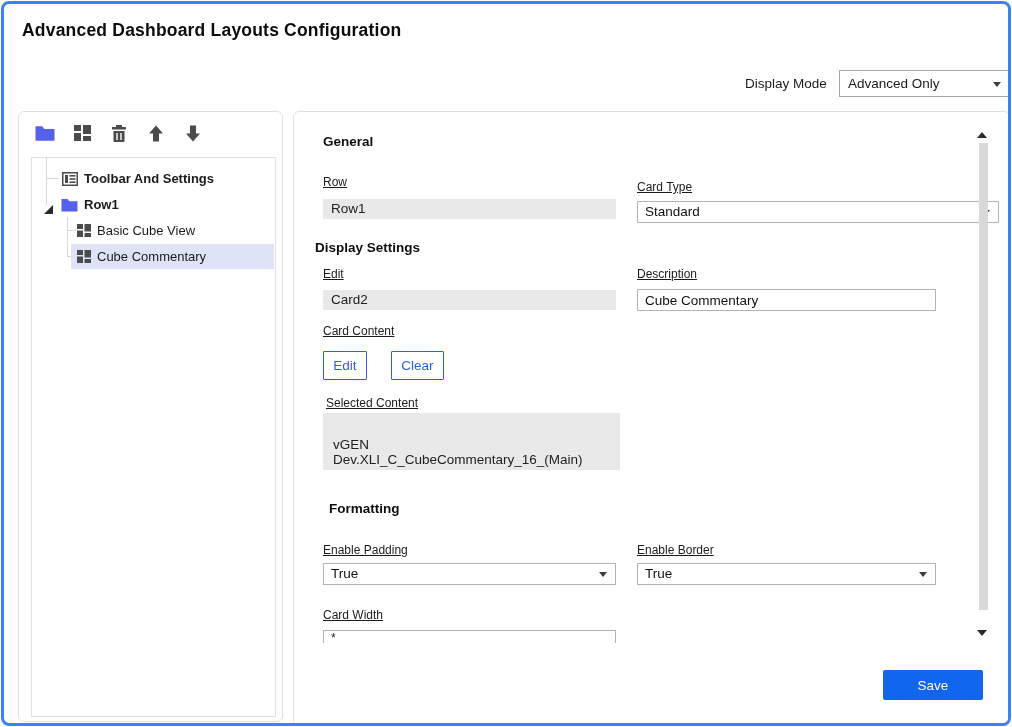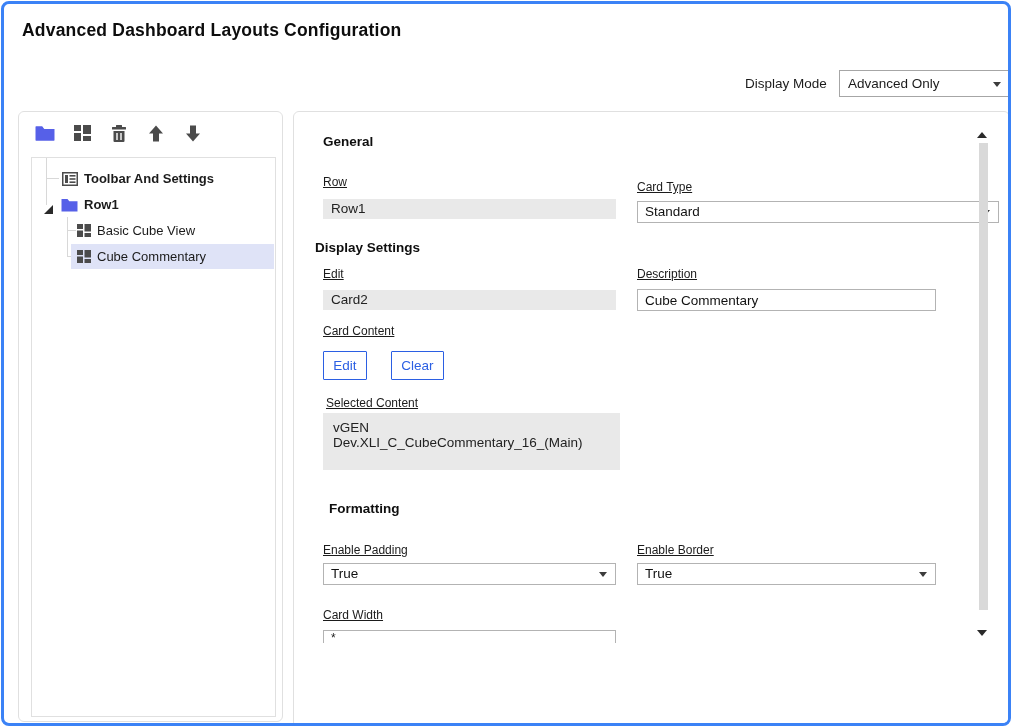--- a/index.html
+++ b/index.html
@@ -45,21 +45,21 @@
   .heading { font-size:13.5px; font-weight:bold; color:#0f0f0f; }
   .field-ro { background:#e9e9e9; font-size:13.5px; line-height:20px; padding-left:8px; color:#222; }
   .dd { border:1px solid #b3b3b3; background:#fff; font-size:13.5px; line-height:20px; padding-left:7px; color:#111; cursor:default; }
   .dd .caret { right:8px; top:8px; border-top-width:5px; }
   .txt-input { border:1px solid #b3b3b3; background:#fff; font-size:13.5px; padding-left:7px; color:#111; font-family:"Liberation Sans",sans-serif; outline:none; }
   .btn-outline {
     background:#fff; border:1.5px solid #2b5fe3; color:#2b5fe3;
     font-size:13.5px; text-align:center; cursor:pointer; border-radius:1px;
     font-family:"Liberation Sans",sans-serif;
   }
-  .sel-box { background:#e9e9e9; font-size:13.5px; color:#222; padding:7px 0 0 10px; }
+  .sel-box { background:#e9e9e9; font-size:13.5px; color:#222; padding:24px 0 0 10px; }
   .clipped-input { border:1px solid #b3b3b3; border-bottom:none; background:#fff; overflow:hidden; font-size:12px; padding-left:7px; color:#222; }
 
   
   .sb-thumb { left:685px; top:31px; width:9px; height:467px; background:#d9d9d9; cursor:pointer; }
   .sb-arrow-up { left:683px; top:20px; width:0; height:0; border-left:5px solid transparent; border-right:5px solid transparent; border-bottom:6px solid #2a2a2a; cursor:pointer; }
   .sb-arrow-down { left:683px; top:518px; width:0; height:0; border-left:5px solid transparent; border-right:5px solid transparent; border-top:6px solid #2a2a2a; cursor:pointer; }
 
   .save-btn {
     left:589px; top:558px; width:100px; height:30px;
     background:#1165ef; color:#fff; border:none; border-radius:2px;
@@ -238,15 +238,16 @@
 
     <div class="abs lbl" style="left:29px; top:496px;">Card Width</div>
     <div class="abs clipped-input" style="left:29px; top:518px; width:293px; height:13px;">
       <span>*</span>
     </div>
 
     <div class="abs sb-arrow-up"></div>
     <div class="abs sb-thumb"></div>
     <div class="abs sb-arrow-down"></div>
 
+    <button class="abs save-btn">Save</button>
   </div>
 
 </div>
 
 </body></html>

